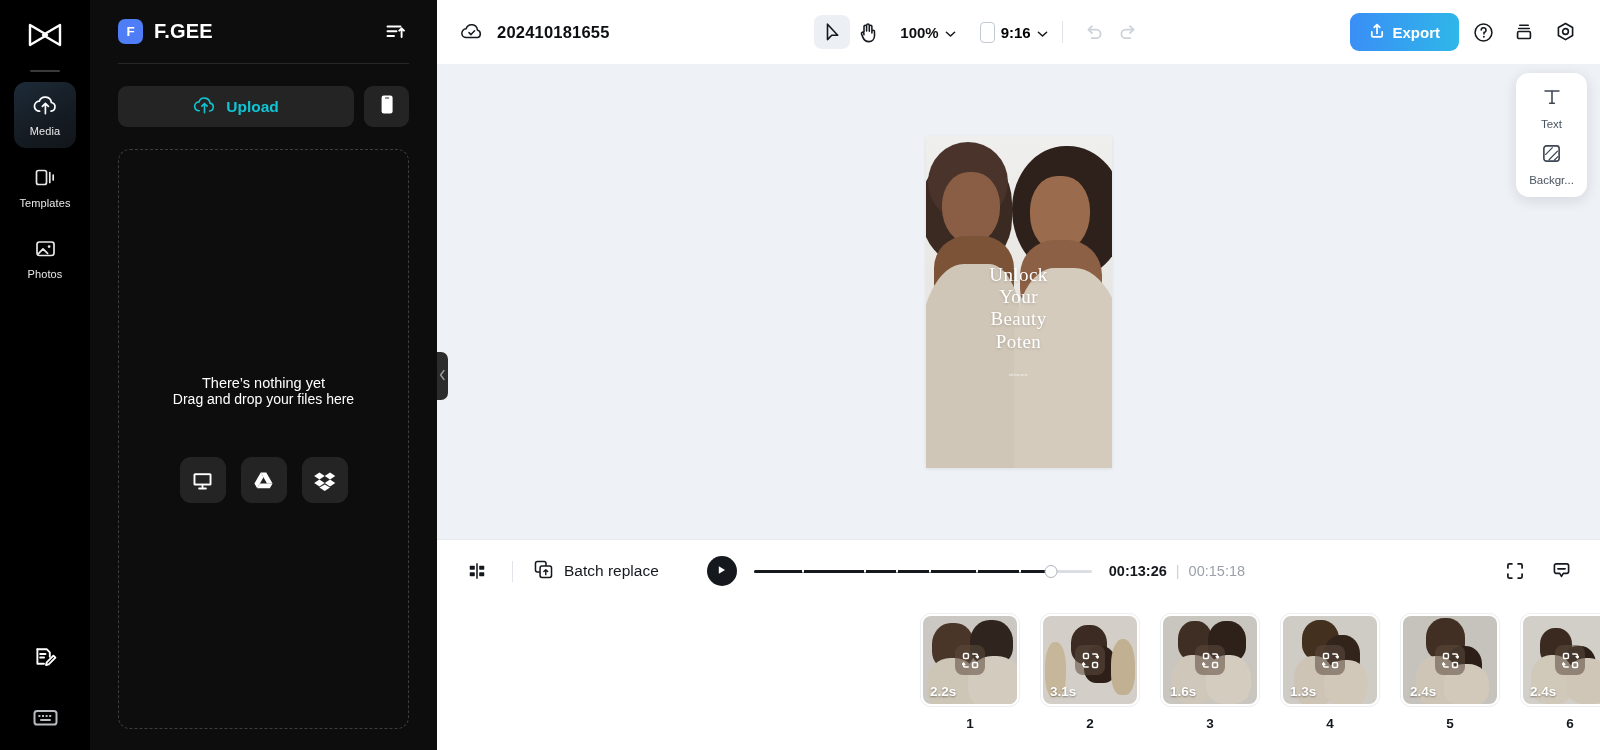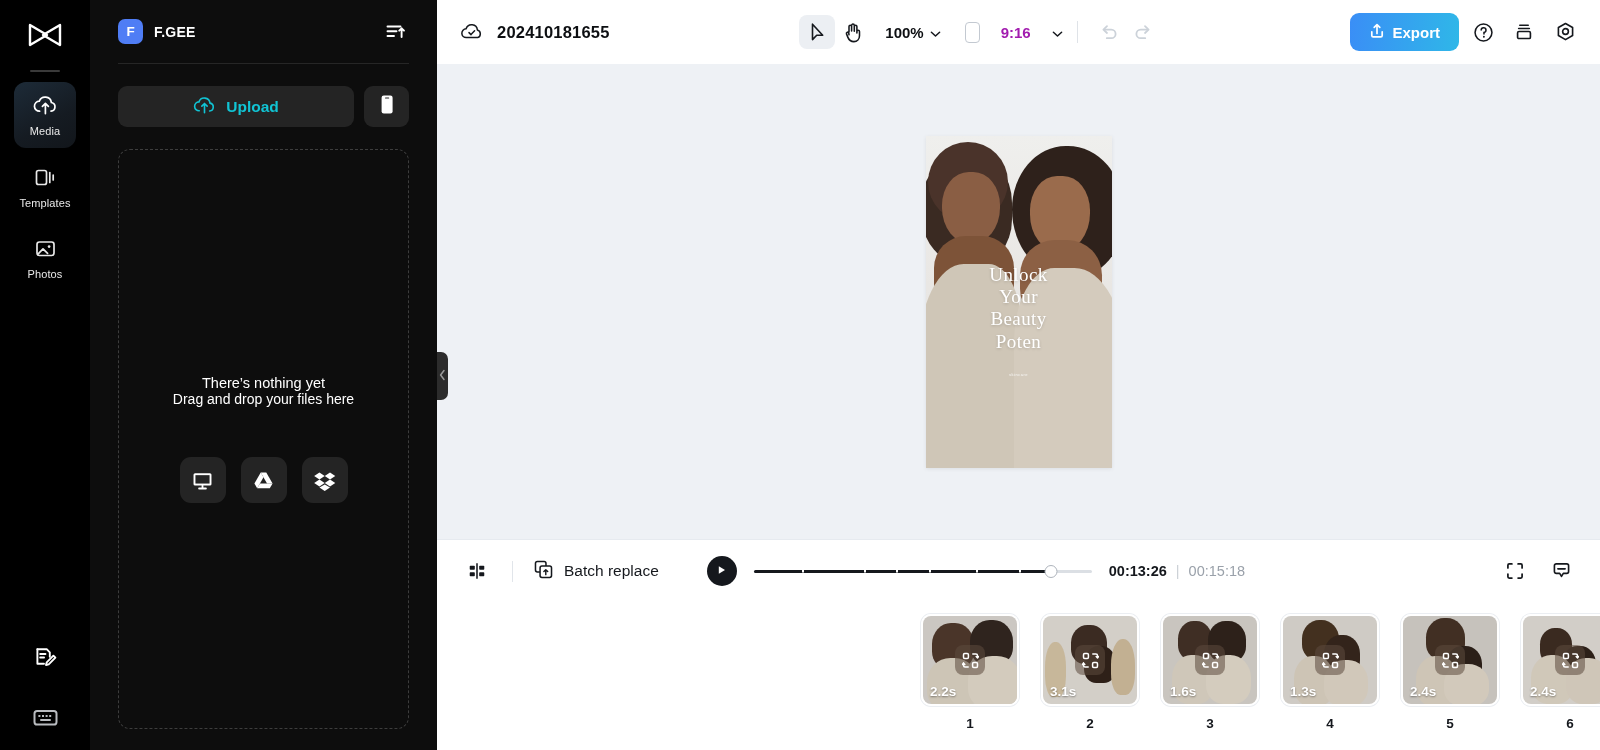--- a/index.html
+++ b/index.html
@@ -45,21 +45,21 @@
   }
   .panel-head {
     height: 64px; display: flex; align-items: center; gap: 11px;
     border-bottom: 1px solid #262626;
   }
   .brand-badge {
     width: 25px; height: 25px; border-radius: 7px;
     background: #4f7df5; color: #fff; font-size: 13.5px; font-weight: bold;
     display: flex; align-items: center; justify-content: center;
   }
-  .brand-name { color: #fff; font-size: 14px; font-weight: bold; letter-spacing: .2px; }
+  .brand-name { color: #fff; font-size: 20px; font-weight: bold; letter-spacing: .2px; }
   .panel-head-spacer { flex: 1; }
   .sort-btn { width: 28px; height: 28px; display: flex; align-items: center;
     justify-content: center; cursor: pointer; }
 
   .upload-row { display: flex; gap: 10px; margin-top: 22px; }
   .upload-btn {
     flex: 1; height: 41px; background: #242424; border-radius: 9px;
     display: flex; align-items: center; justify-content: center; gap: 10px;
     cursor: pointer;
   }
@@ -102,22 +102,22 @@
   .tool-btn {
     width: 36px; height: 34px; border-radius: 8px; display: flex;
     align-items: center; justify-content: center; cursor: pointer;
   }
   .tool-btn.sel { background: #eceff3; }
   .zoom-sel {
     display: flex; align-items: center; gap: 6px; margin-left: 14px;
     font-size: 15px; font-weight: bold; color: #0d0f12; cursor: pointer;
   }
   .ratio-sel {
-    display: flex; align-items: center; gap: 21px; margin-left: 24px;
-    font-size: 15px; font-weight: bold; color: #a21caf; cursor: pointer;
+    display: flex; align-items: center; gap: 6px; margin-left: 24px;
+    font-size: 15px; font-weight: bold; color: #000000; cursor: pointer;
   }
   .ratio-box { width: 15px; height: 21px; border: 1.6px solid #c3c9d1; border-radius: 4px; }
   .tb-div { width: 1px; height: 22px; background: #dfe3e8; margin: 0 14px; }
   .undo-btn, .redo-btn { width: 34px; height: 34px; display: flex;
     align-items: center; justify-content: center; cursor: pointer; }
   .tb-spacer2 { flex: 1; }
   .export-btn {
     height: 38px; padding: 0 19px; border-radius: 9px;
     background: linear-gradient(95deg,#3a8ef6 0%,#2fb7e8 100%);
     display: flex; align-items: center; gap: 8px; cursor: pointer;
@@ -479,20 +479,39 @@
         <div class="pv-bodyR"></div>
         <div class="pv-text">
           <div>Unlock</div>
           <div>Your</div>
           <div>Beauty</div>
           <div>Poten</div>
         </div>
         <div class="pv-sub">skincare</div>
       </div>
 
+      <div class="float-panel">
+        <div class="fp-item">
+          <span>
+            <svg width="22" height="22" viewBox="0 0 24 24" fill="none">
+              <path d="M4.4 5.4h15.2M12 5.4v13.4M9.4 18.8h5.2" stroke="#3d4654" stroke-width="1.7" stroke-linecap="round"></path>
+            </svg>
+          </span>
+          <span class="fp-lbl">Text</span>
+        </div>
+        <div class="fp-item">
+          <span>
+            <svg width="21" height="21" viewBox="0 0 22 22" fill="none">
+              <rect x="3" y="3" width="16" height="16" rx="2.8" stroke="#3d4654" stroke-width="1.7"></rect>
+              <path d="M4.5 12.4L12.2 4.6M8.2 17.8l9.4-9.5M13.6 18.4l4.4-4.4" stroke="#3d4654" stroke-width="1.3"></path>
+            </svg>
+          </span>
+          <span class="fp-lbl">Backgr...</span>
+        </div>
+      </div>
     </div>
 
     <div class="tl-bar">
       <div class="split-btn">
         <svg width="20" height="20" viewBox="0 0 22 22" fill="none">
           <path d="M11 2.5v17" stroke="#15181d" stroke-width="1.7"></path>
           <rect x="3" y="5.2" width="5.6" height="4.4" rx=".8" fill="#15181d"></rect>
           <rect x="3" y="12.4" width="5.6" height="4.4" rx=".8" fill="#15181d"></rect>
           <rect x="13.4" y="5.2" width="5.6" height="4.4" rx=".8" fill="#15181d"></rect>
           <rect x="13.4" y="12.4" width="5.6" height="4.4" rx=".8" fill="#15181d"></rect>

